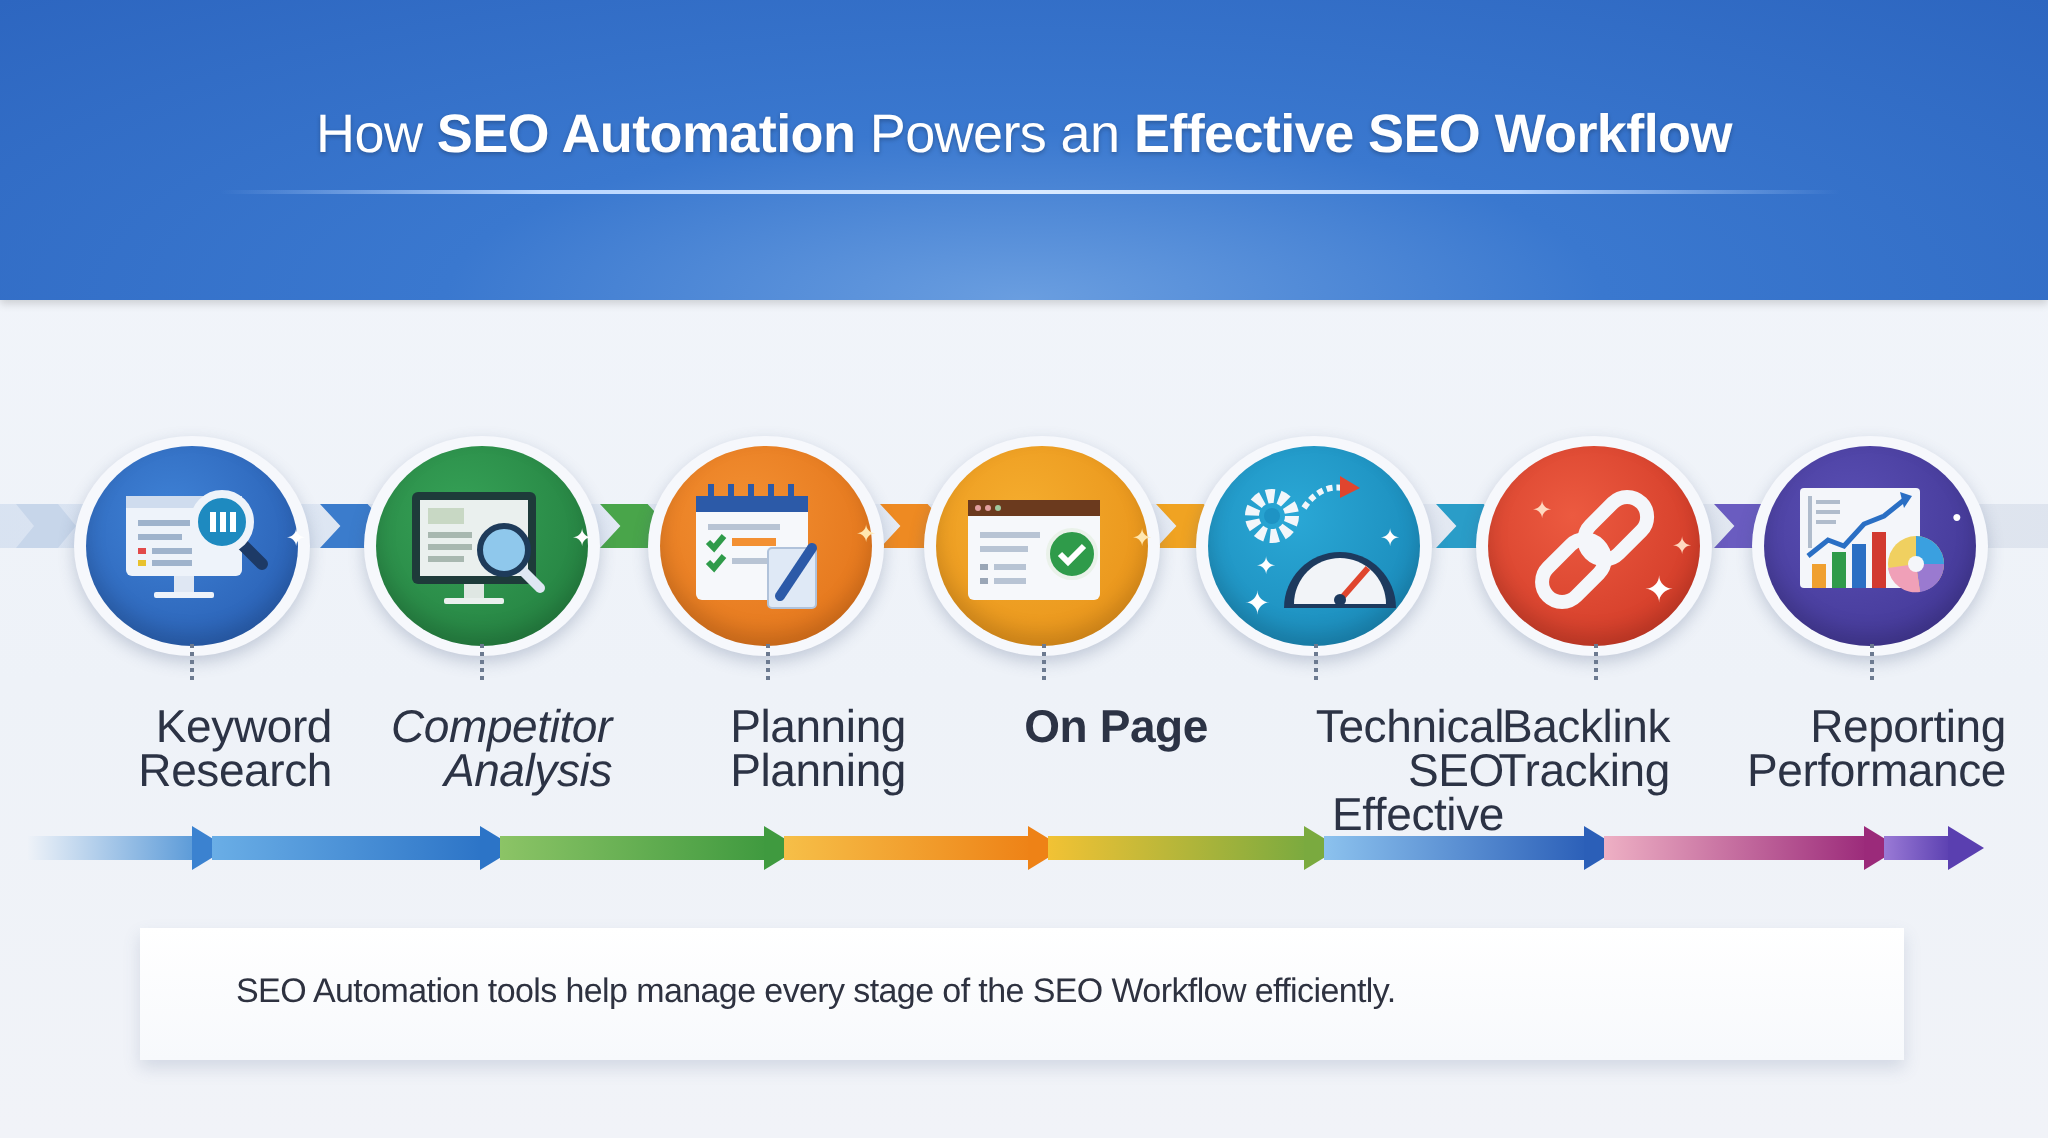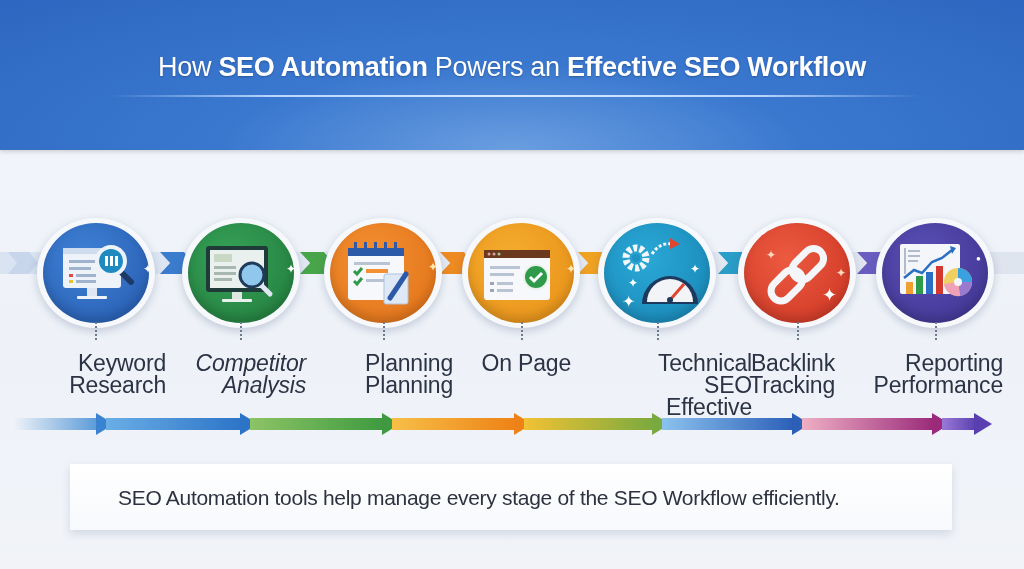--- a/index.html
+++ b/index.html
@@ -64,21 +64,21 @@
   .arrow .head {
     position: absolute; right: 0; top: 0; width: 18px; height: 22px;
     clip-path: polygon(0 0, 100% 50%, 0 100%);
   }
   .footer-box {
     position: absolute; left: 70px; top: 464px; width: 882px; height: 66px;
     background: linear-gradient(180deg, #ffffff 0%, #f7f9fc 100%);
     box-shadow: 0 4px 8px rgba(80,100,140,0.18);
   }
   .footer-text {
-    position: absolute; left: 118px; top: 486px; font-size: 21px; color: #2e3240;
+    position: absolute; left: 118px; top: 486px; font-size: 17px; color: #2e3240;
     letter-spacing: -0.3px;
   }
   .sparkle { position: absolute; color: #fff; font-size: 12px; }
   svg { position: absolute; }
 </style>
 </head>
 <body>
 
 <div class="header">
   <div class="header-title">
@@ -250,21 +250,21 @@
   <div>Research</div>
 </div>
 <div class="label" style="left:166px;font-style:italic;">
   <div>Competitor</div>
   <div>Analysis</div>
 </div>
 <div class="label" style="left:313px;">
   <div>Planning</div>
   <div>Planning</div>
 </div>
-<div class="label" style="left:431px;">
+<div class="label" style="left:464px;font-weight:bold;">
   <div>On Page</div>
 </div>
 <div class="label" style="left:612px;">
   <div>Technical SEO</div>
   <div>Effective</div>
 </div>
 <div class="label" style="left:695px;">
   <div>Backlink</div>
   <div>Tracking</div>
 </div>

